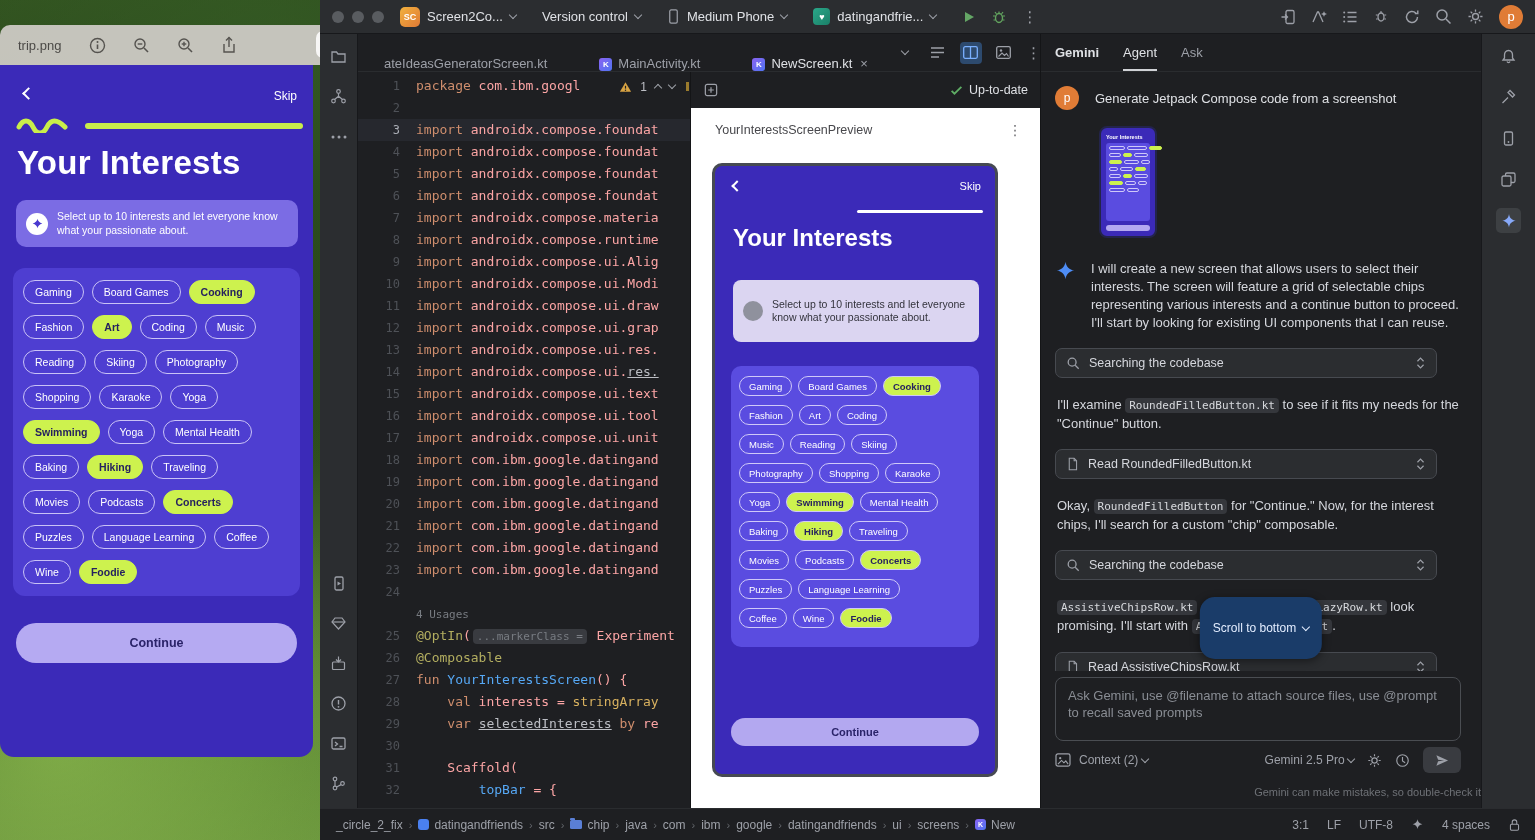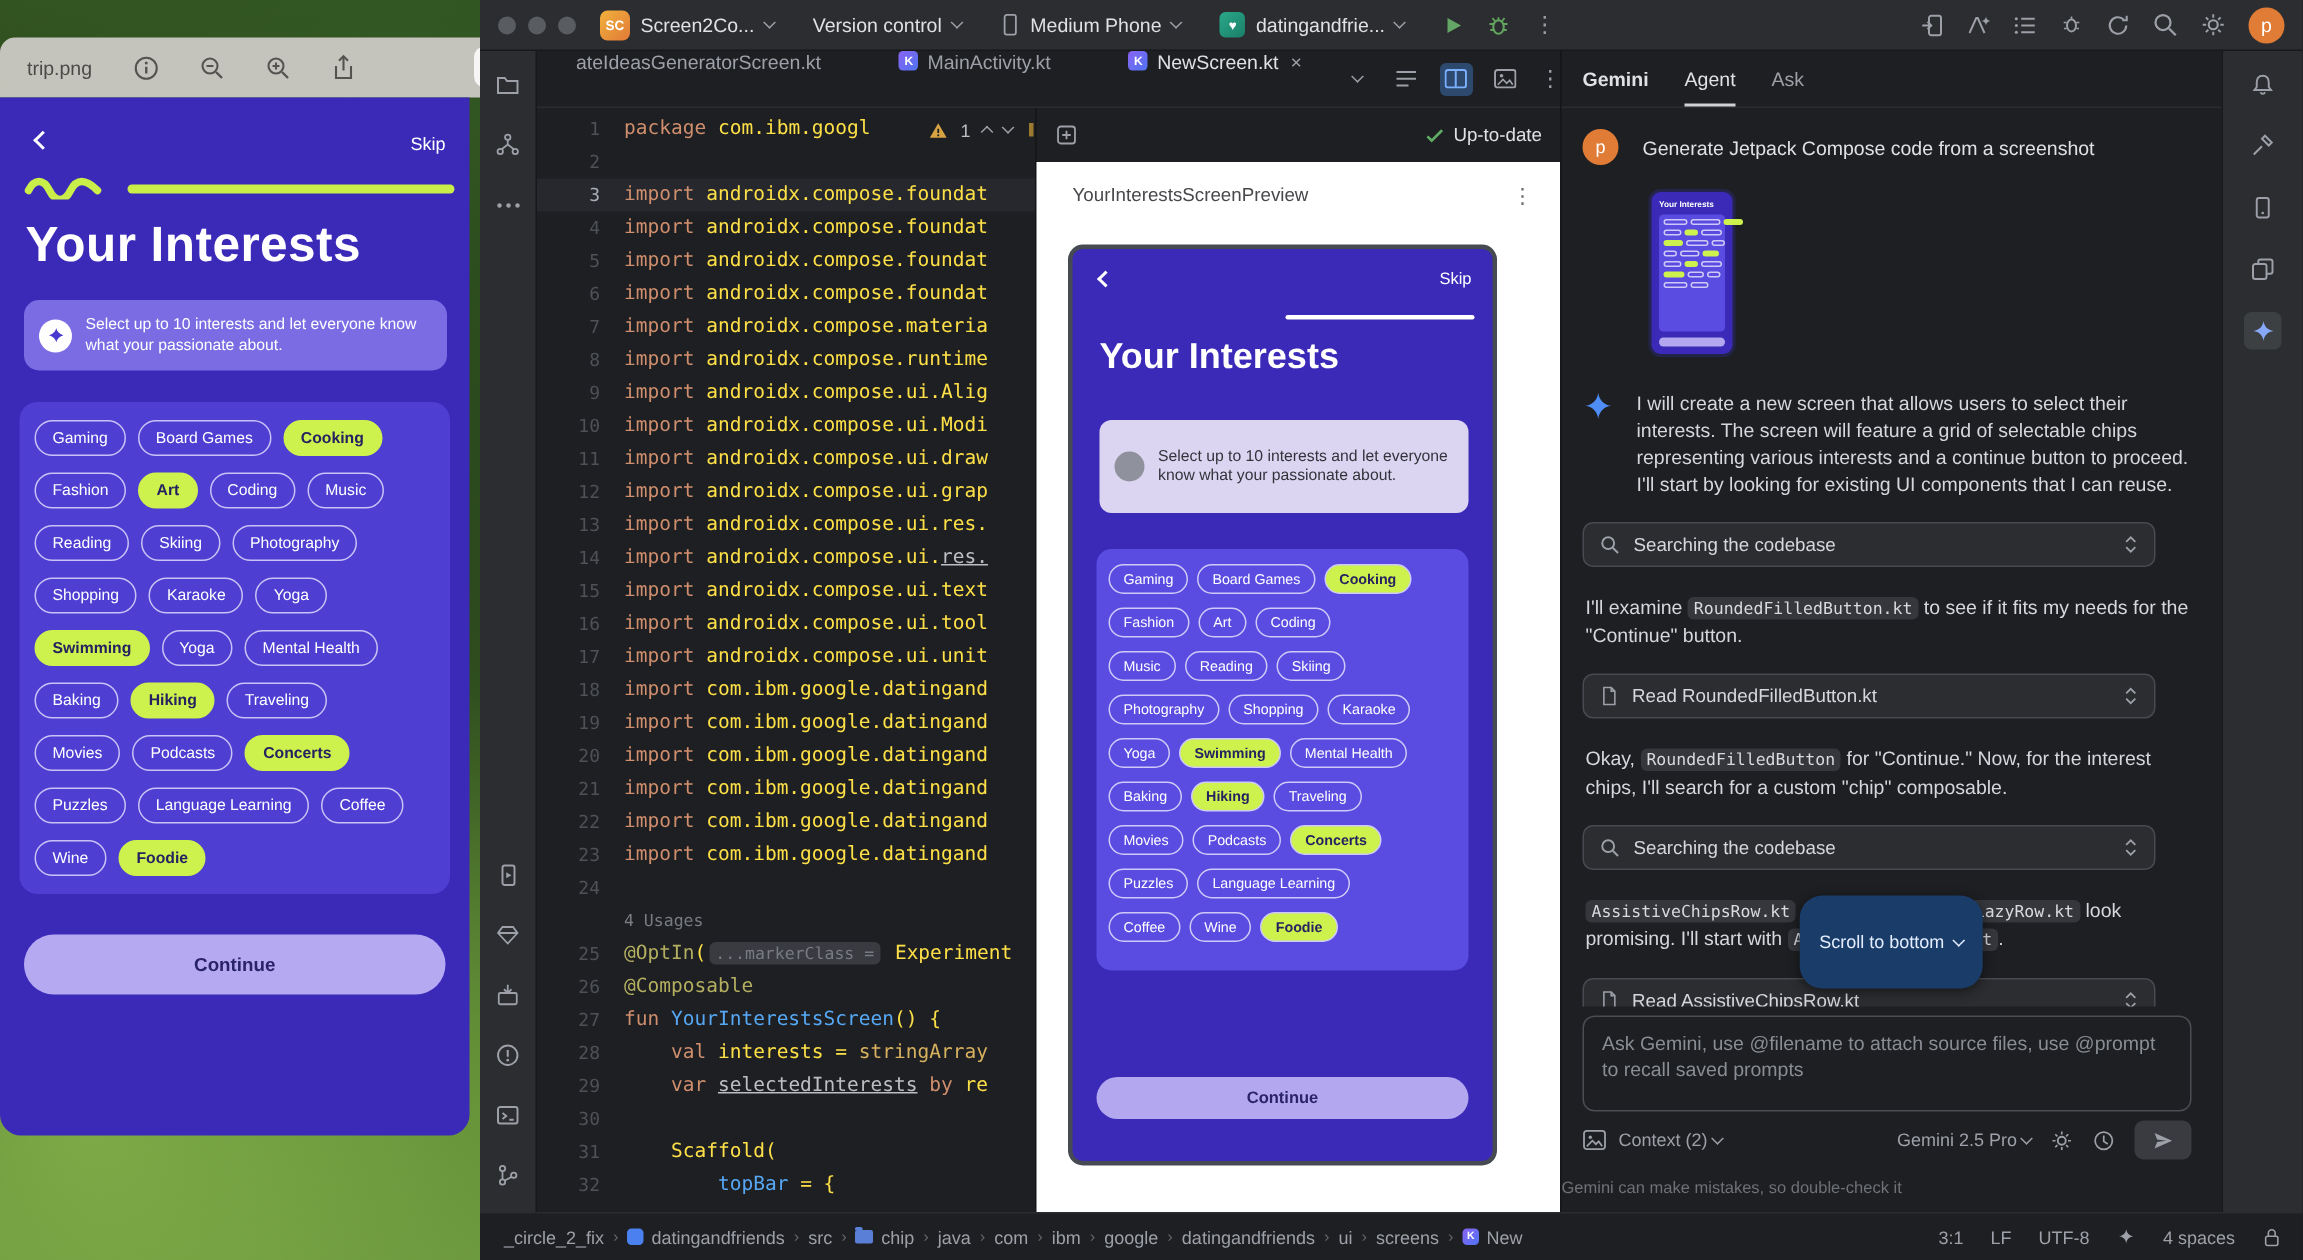--- a/index.html
+++ b/index.html
@@ -48,36 +48,36 @@
   .main{flex:1;display:flex;min-height:0}
   .rail{width:38px;flex:none;background:#2b2d30;display:flex;flex-direction:column;align-items:center;padding:10px 0 12px;gap:15px}
   .rail.left{border-right:1px solid #17181b}
   .rail.right{width:54px;border-left:1px solid #17181b;gap:16px}
   .spacer{flex:1}
   .rico{width:25px;height:25px;display:flex;align-items:center;justify-content:center;border-radius:5px}
   .rico.active{background:#3d4043}
   
   .editor-col{width:682px;flex:none;display:flex;flex-direction:column;min-height:0}
   .tabbar{height:38px;flex:none;display:flex;align-items:center;border-bottom:1px solid #2a2c2f;padding-right:8px}
-  .tab{display:flex;align-items:flex-start;gap:6px;padding:0 26px;height:100%;font-size:13px;color:#9da0a8;white-space:nowrap}
+  .tab{display:flex;align-items:flex-end;gap:6px;padding:0 26px;height:100%;font-size:13px;color:#9da0a8;white-space:nowrap}
   .tab.active{color:#dfe1e5}
   .kicon{width:13px;height:13px;border-radius:3px;background:linear-gradient(135deg,#8a63f2,#4f74f2);color:#fff;font-size:8px;font-weight:bold;display:flex;align-items:center;justify-content:center;flex:none}
   .kicon.small{width:11px;height:11px;font-size:7px}
   .tab-x{color:#9da0a8;font-size:13px;margin-left:2px}
   .tab-ctrls{margin-left:auto;display:flex;align-items:center;gap:11px}
   .vico{width:22px;height:22px;display:flex;align-items:center;justify-content:center;border-radius:4px}
   .vico.active{background:#2d4a6e}
   .editor-body{flex:1;display:flex;min-height:0}
   .code-pane{width:332px;flex:none;position:relative;overflow:hidden;padding-top:3px}
   .code-line{display:flex;height:22px;font-family:"DejaVu Sans Mono",monospace;font-size:13px;line-height:22px;white-space:pre}
   .code-line.current{background:#26282e}
   .gutter{width:58px;flex:none;text-align:right;padding-right:16px;color:#4e5157;font-size:12px}
   .current .gutter{color:#a9adb5}
   .code-text{flex:1;overflow:hidden}
-  .tok-kw{color:#cf8e6d}.tok-pl{color:#fde047}.tok-ann{color:#b3ae60}.tok-fn{color:#56a8f5}
+  .tok-kw{color:#cf8e6d}.tok-pl{color:#fca5a5}.tok-ann{color:#b3ae60}.tok-fn{color:#56a8f5}
   .tok-call{color:#d8b15f}.tok-arg{color:#56a8f5}
   .tok-ul{color:#bcbec4;text-decoration:underline}
   .tok-inlay{background:#393b40;color:#787c82;border-radius:4px;padding:1px 4px;font-size:11px;margin:0 2px}
   .usages{color:#787c82;font-size:11px}
   .inspect{position:absolute;top:6px;right:10px;display:flex;align-items:center;gap:8px;background:#1e1f22;padding:2px 5px;color:#bcbec4;font-size:12px}
   .stripe{position:absolute;top:10px;right:1px;width:3px;height:9px;background:#9a7b2d}
   .preview-pane{flex:1;display:flex;flex-direction:column;min-height:0;border-left:1px solid #141517}
   .preview-header{height:36px;flex:none;display:flex;align-items:center;padding:0 12px;color:#dfe1e5;font-size:12.5px}
   .uptodate{margin-left:auto;display:flex;align-items:center;gap:6px}
   .canvas{flex:1;background:#fff;position:relative;min-height:0}
@@ -121,21 +121,21 @@
   .codechip{font-family:"DejaVu Sans Mono",monospace;font-size:11px;background:#35373c;border-radius:4px;padding:1px 4px;color:#d8dade}
   .tool{margin:16px 24px 0 0;height:30px;border:1px solid #474a50;border-radius:7px;background:#2b2d30;display:flex;align-items:center;gap:9px;padding:0 10px;flex:none}
   .tool-label{color:#d5d7dd;font-size:12.5px}
   .tool .stepper{margin-left:auto}
   .scrollpill{position:absolute;left:50%;bottom:12px;transform:translateX(-50%);background:#1a3c69;color:#e3edff;font-size:12px;padding:24px 13px;border-radius:15px;display:flex;align-items:center;gap:7px;box-shadow:0 2px 8px rgba(0,0,0,.45);white-space:nowrap}
   .scrollpill .chev{border-color:#e3edff;top:-1px}
   .g-input{flex:none;margin:6px 20px 0 14px;border:1px solid #4a4d52;border-radius:8px;height:64px;padding:9px 12px;color:#898d94;font-size:13px;line-height:17px}
   .g-controls{flex:none;height:34px;display:flex;align-items:center;margin:2px 20px 0 14px;gap:8px;color:#9da0a8;font-size:12px}
   .g-right{margin-left:auto;display:flex;align-items:center;gap:13px}
   .send-btn{width:38px;height:26px;border-radius:6px;background:#393b40;display:flex;align-items:center;justify-content:center}
-  .g-disclaimer{flex:none;text-align:left;color:#6e7176;font-size:11px;padding:9px 0 10px}
+  .g-disclaimer{flex:none;text-align:right;color:#6e7176;font-size:11px;padding:9px 0 10px}
   
   .statusbar{height:32px;flex:none;background:#1e1f22;border-top:1px solid #2a2c2f;display:flex;align-items:center;padding:0 14px;font-size:12px;color:#9da0a8}
   .crumbs{display:flex;align-items:center;gap:3px;flex:1;overflow:hidden;white-space:nowrap}
   .crumb{display:flex;align-items:center;gap:5px;padding:0 2px}
   .crumb-sep{color:#63666b;font-size:11px;padding:0 1px}
   .crumb-ic.module{width:11px;height:11px;border-radius:3px;background:#4a80f0}
   .crumb-ic.folderic{width:12px;height:9px;background:#5a7fd6;border-radius:1.5px;position:relative}
   .crumb-ic.folderic:before{content:"";position:absolute;left:0;top:-2px;width:5px;height:2px;background:#5a7fd6;border-radius:1px 1px 0 0}
   .sb-right{display:flex;align-items:center;gap:18px;margin-left:12px;white-space:nowrap}
 </style>

